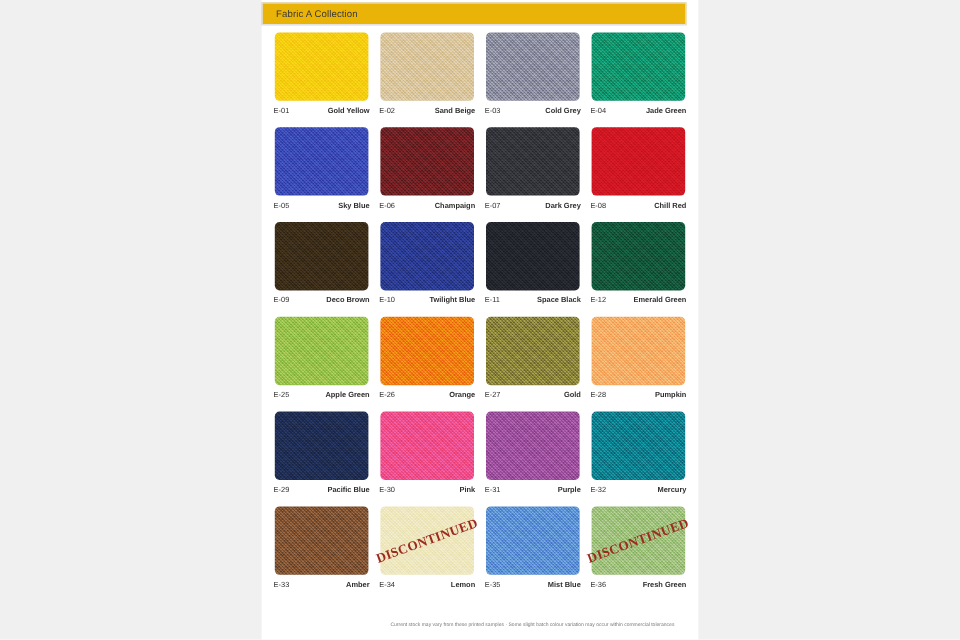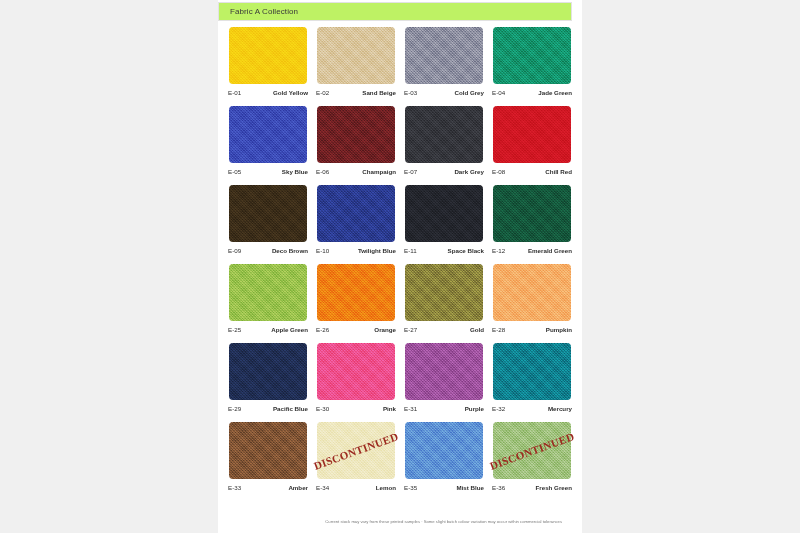--- a/index.html
+++ b/index.html
@@ -20,21 +20,21 @@
     width: 364px;
     height: 533px;
     background: #ffffff;
   }
   #header-bar {
     position: absolute;
     left: 0;
     top: 2px;
     width: 354px;
     height: 19px;
-    background: #bef264;
+    background: #eab308;
     border: 1px solid #e2e2e2;
     box-sizing: border-box;
   }
   #header-title {
     position: absolute;
     left: 11px;
     top: 4px;
     font-size: 8px;
     color: #3a3a3a;
     letter-spacing: 0.1px;

